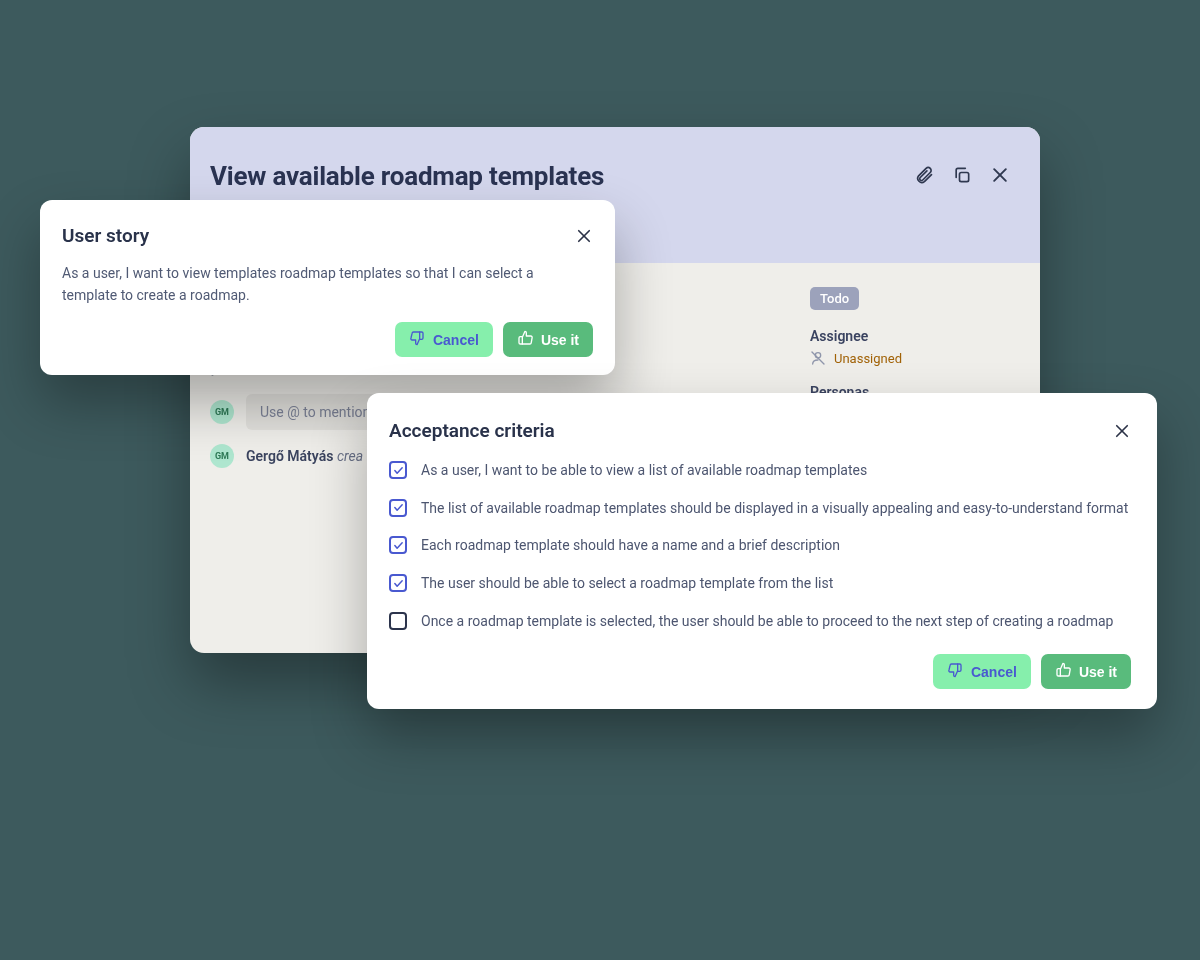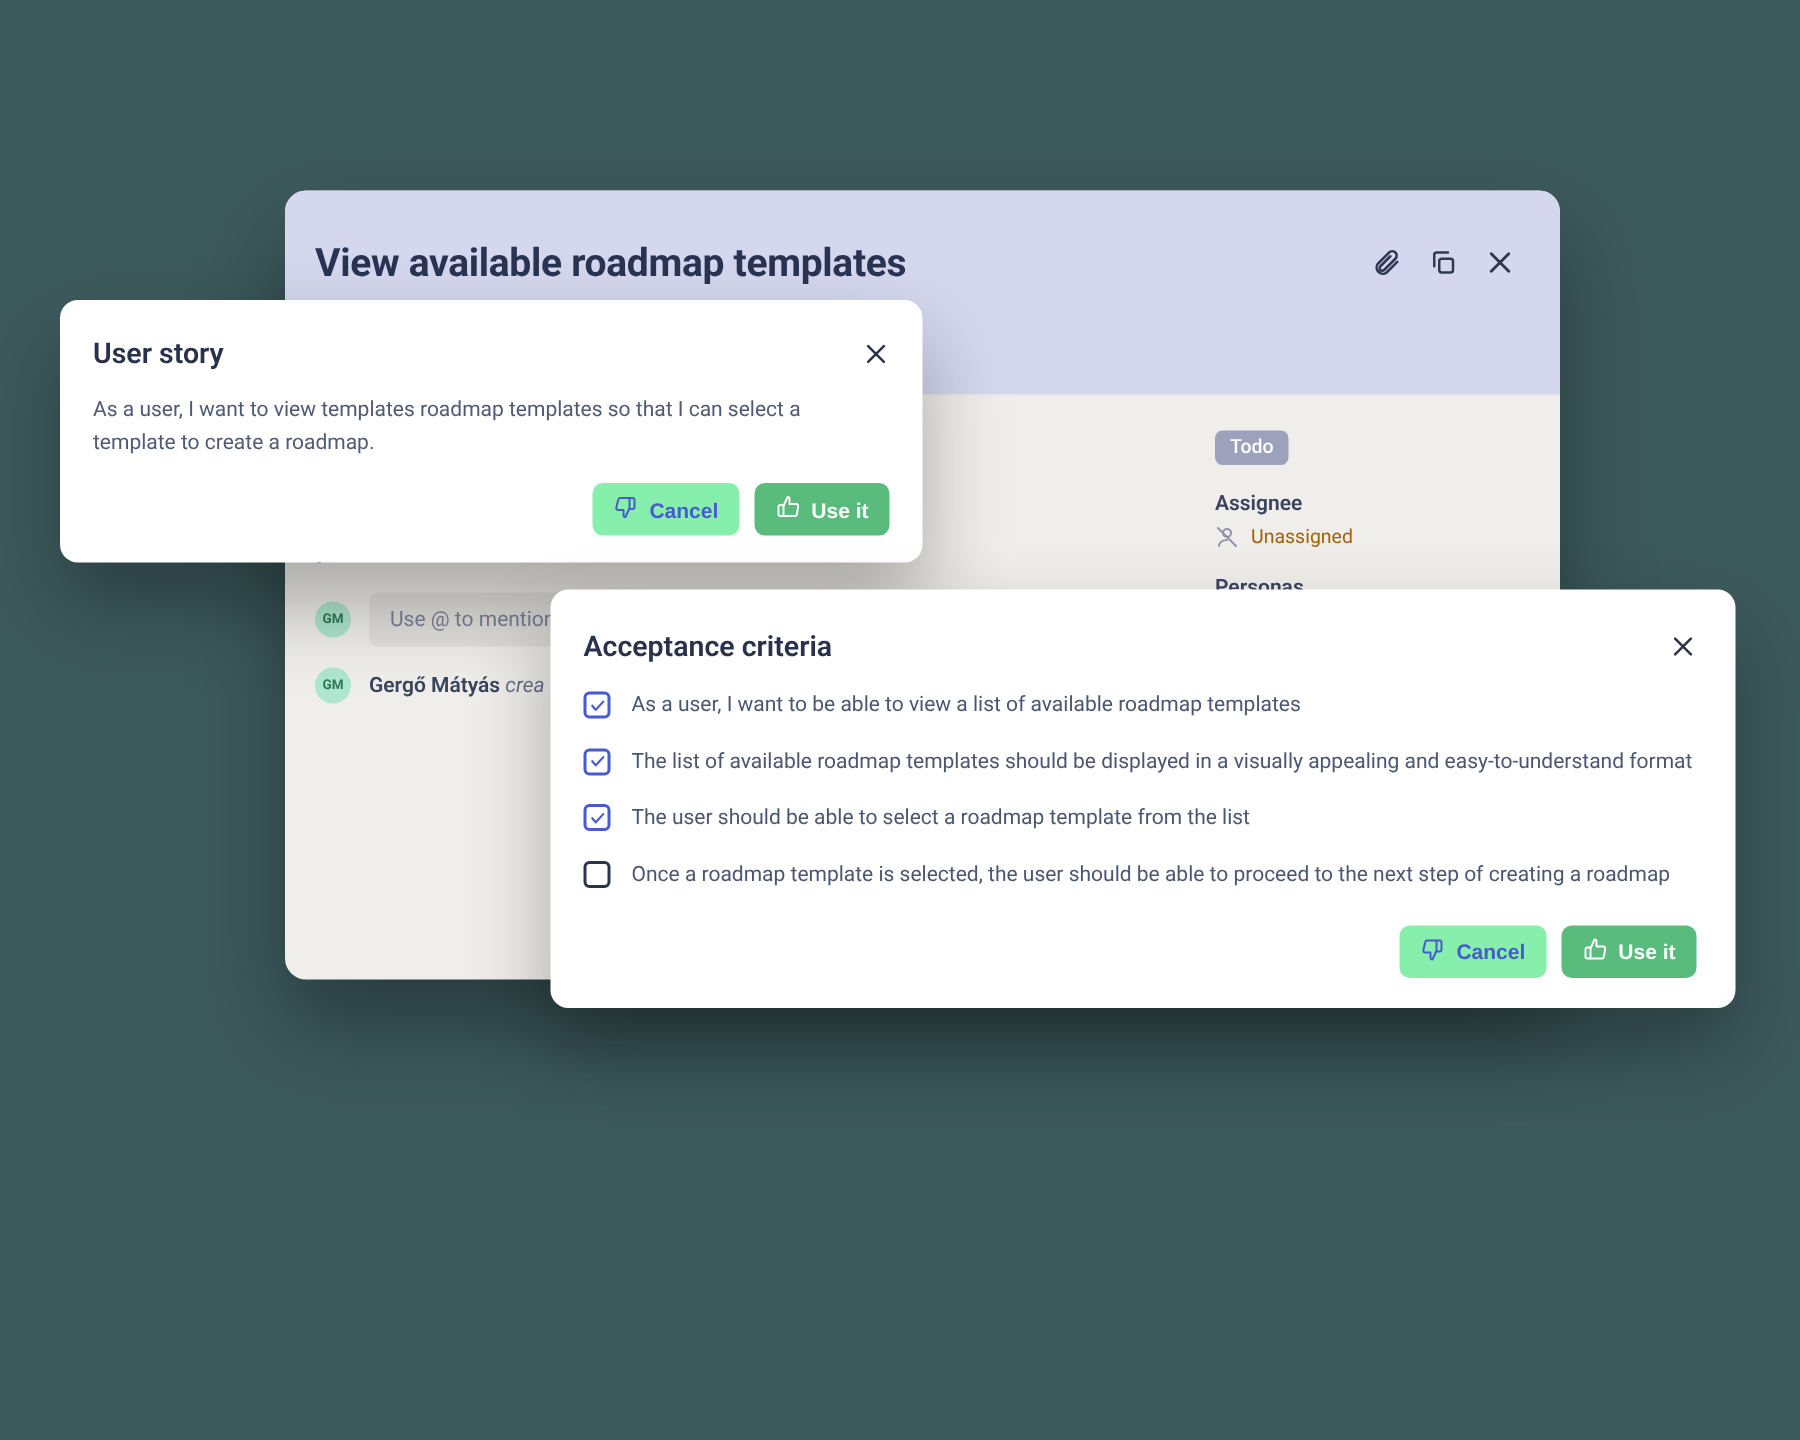--- a/index.html
+++ b/index.html
@@ -306,20 +306,28 @@
           </svg>
         </div>
         <div class="ac-text">The list of available roadmap templates should be displayed in a visually appealing and easy-to-understand format</div>
       </div>
       <div class="ac-item">
         <div class="ac-check">
           <svg viewBox="0 0 24 24" fill="none" stroke="currentColor" stroke-width="3.2" stroke-linecap="round" stroke-linejoin="round">
             <polyline points="4 12 9 18 20 6"></polyline>
           </svg>
         </div>
+        <div class="ac-text">Each roadmap template should have a name and a brief description</div>
+      </div>
+      <div class="ac-item">
+        <div class="ac-check">
+          <svg viewBox="0 0 24 24" fill="none" stroke="currentColor" stroke-width="3.2" stroke-linecap="round" stroke-linejoin="round">
+            <polyline points="4 12 9 18 20 6"></polyline>
+          </svg>
+        </div>
         <div class="ac-text">The user should be able to select a roadmap template from the list</div>
       </div>
       <div class="ac-item">
         <div class="ac-check unchecked"></div>
         <div class="ac-text">Once a roadmap template is selected, the user should be able to proceed to the next step of creating a roadmap</div>
       </div>
     </div>
   <div class="ac-btn-row">
     <button class="btn btn-cancel">
       <span>

